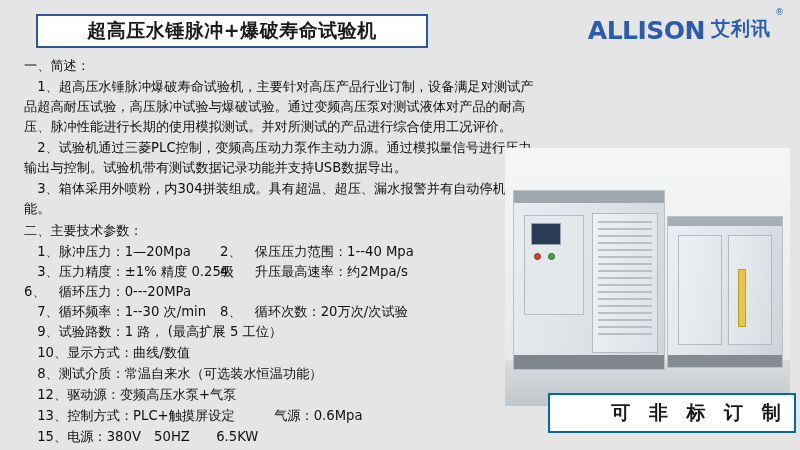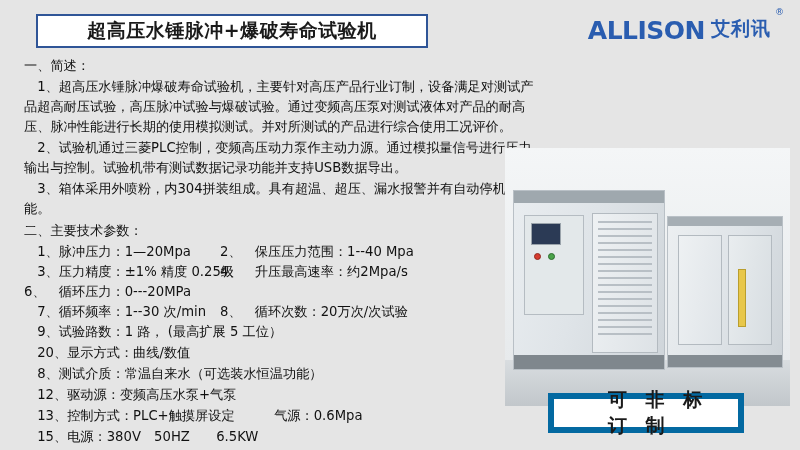--- a/index.html
+++ b/index.html
@@ -157,22 +157,22 @@
   }
   .yellowbar {
     position: absolute; left: 70px; top: 52px; width: 8px; height: 58px;
     background: #e8c74a; border: 1px solid #b99e2e;
   }
 
   
   .slogan-box {
     position: absolute;
     left: 548px; top: 393px;
-    width: 196px; height: 40px;
-    border: 6px solid #0369a1;
+    width: 248px; height: 40px;
+    border: 2px solid #0369a1;
     background: #ffffff;
     display: flex; align-items: center; justify-content: center; padding-left: 48px;
   }
   .slogan-text {
     font-size: 19px; font-weight: bold; color: #1a1a1a; letter-spacing: 6px;
     padding-left: 6px;
   }
 </style>
 </head>
 <body>
@@ -207,21 +207,21 @@
     </div>
     <div class="spec-line">
       <span class="spec-b">6、　循环压力：0---20MPa</span>
     </div>
     <div class="spec-line">
       <span class="spec-a">　7、循环频率：1--30 次/min</span>
       <span class="spec-b">8、　循环次数：20万次/次试验</span>
     </div>
 
     <p class="para">　9、试验路数：1 路， (最高扩展 5 工位）</p>
-    <p class="para">　20、显示方式：曲线/数值</p>
+    <p class="para">　10、显示方式：曲线/数值</p>
     <p class="para">　8、测试介质：常温自来水（可选装水恒温功能）</p>
     <p class="para">　12、驱动源：变频高压水泵+气泵</p>
     <p class="para">　13、控制方式：PLC+触摸屏设定　　　气源：0.6Mpa</p>
     <p class="para">　15、电源：380V　50HZ　　6.5KW</p>
     <p class="para">　16、设备尺寸：2150X1450X1680MM （根据客户样品订制）</p>
   </div>
 
   <div class="photo">
     <div class="wall"></div>
     <div class="floor"></div>

